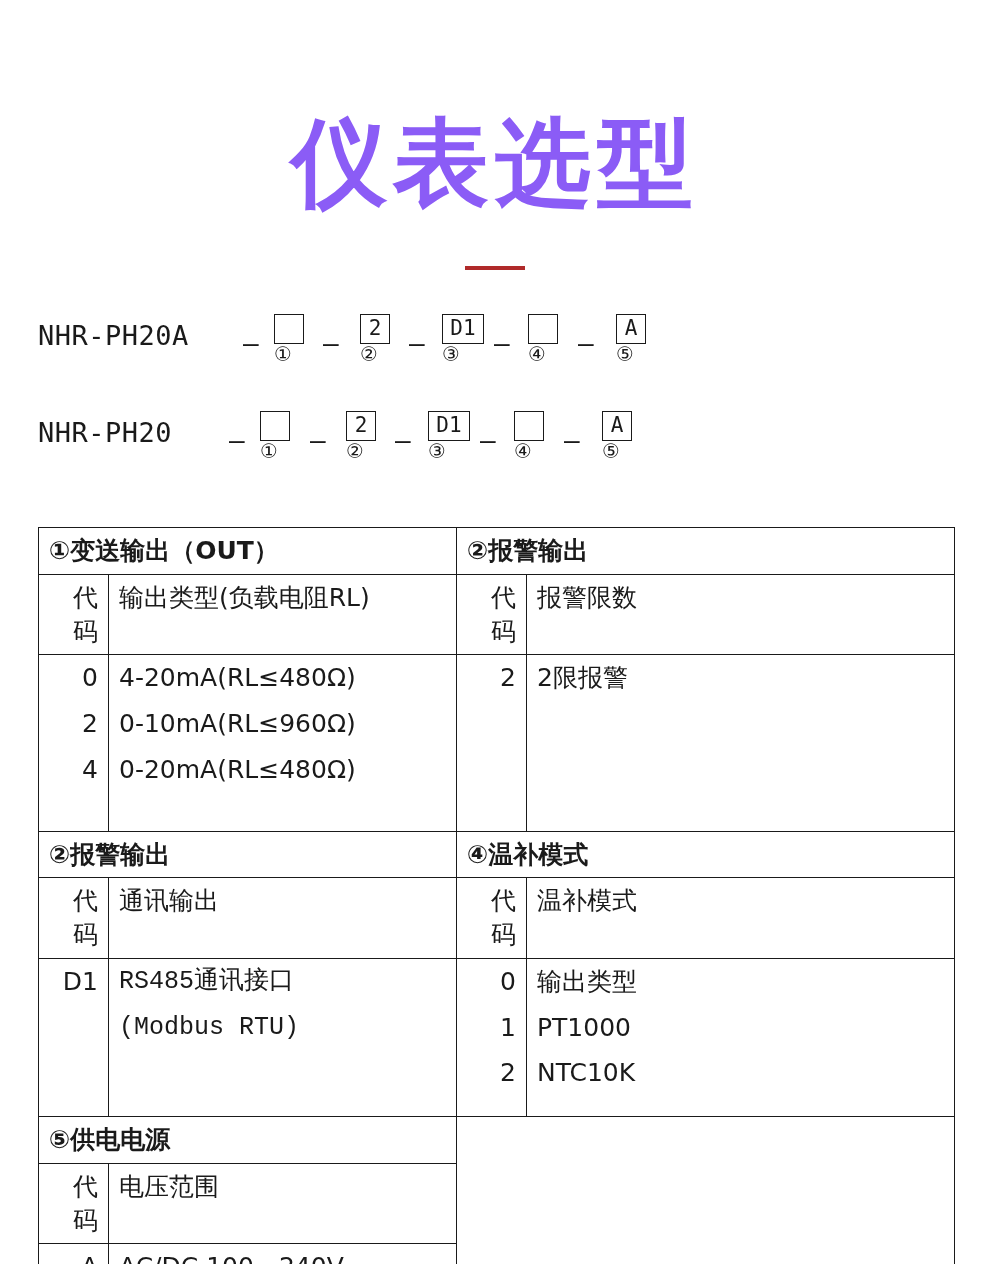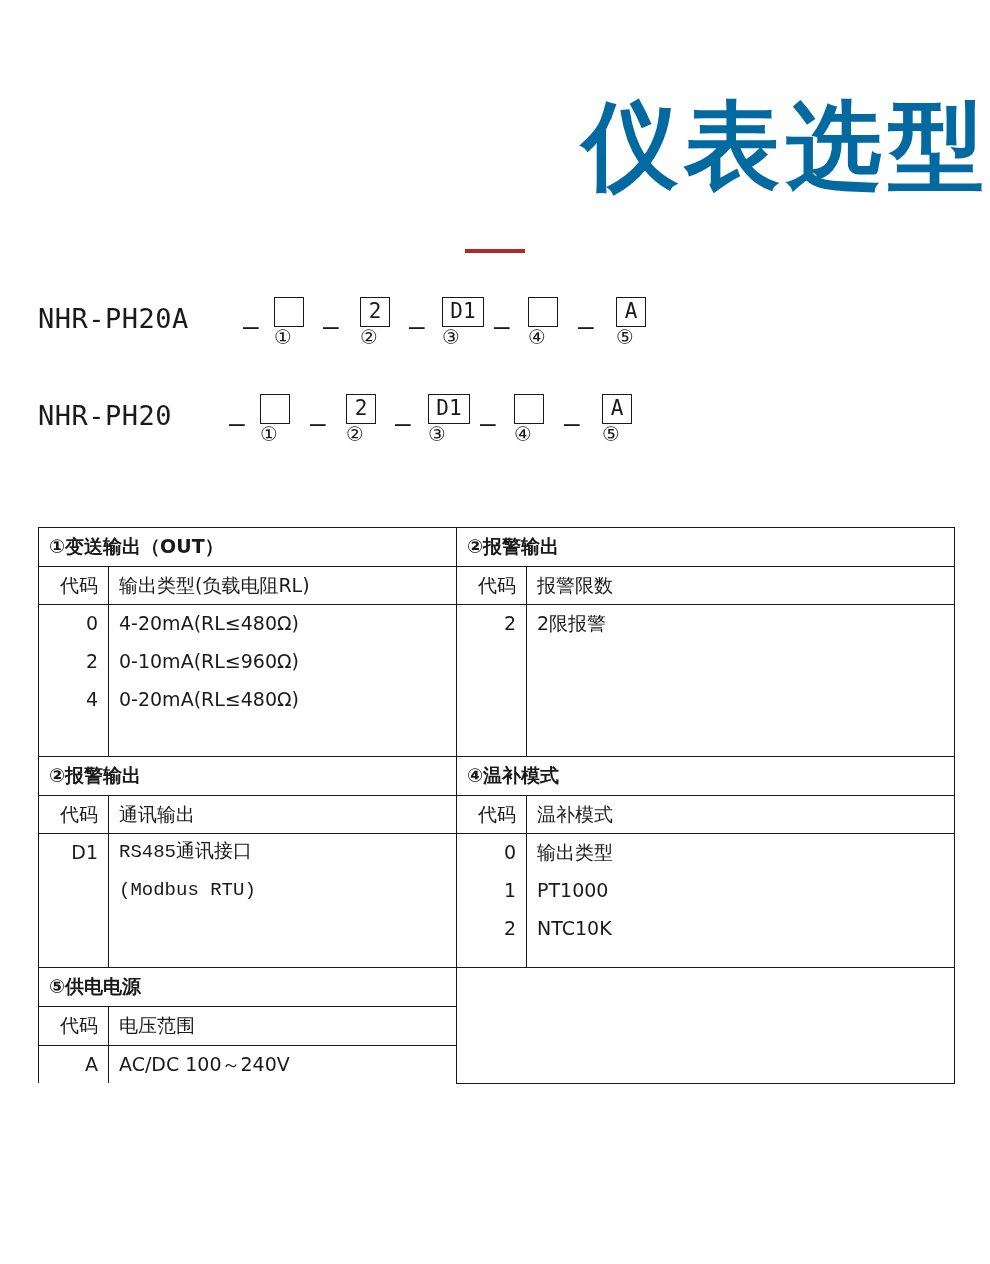--- a/index.html
+++ b/index.html
@@ -10,26 +10,26 @@
   body {
     width: 990px;
     height: 1264px;
     font-family: "Liberation Sans", "DejaVu Sans", sans-serif;
     color: #1a1a1a;
     position: relative;
     overflow: hidden;
   }
 
   .page-title {
-    text-align: right;
+    text-align: center;
     font-size: 96px;
     font-weight: 700;
     letter-spacing: 6px;
-    color: #0369a1;
-    margin: 0;
+    color: #8b5cf6;
+    margin: 17px;
     padding-top: 96px;
     line-height: 1.05;
     font-family: "DejaVu Sans", "Liberation Sans", sans-serif;
   }
 
   .title-rule {
     width: 60px;
     height: 4px;
     background: #b02a2a;
     margin: 52px auto 0 auto;
@@ -91,21 +91,21 @@
     position: absolute;
     left: 38px;
     top: 527px;
     width: 916px;
     border-collapse: collapse;
     table-layout: fixed;
   }
   .spec-table td {
     border: 1.6px solid #1a1a1a;
     padding: 6px 10px;
-    font-size: 19px;
+    font-size: 25px;
     vertical-align: top;
     line-height: 1.35;
     font-family: "DejaVu Sans", "Liberation Sans", sans-serif;
   }
   .sec-head {
     font-weight: 700;
     font-size: 27px;
     padding: 7px 10px 7px 8px;
   }
   .cell-center {

